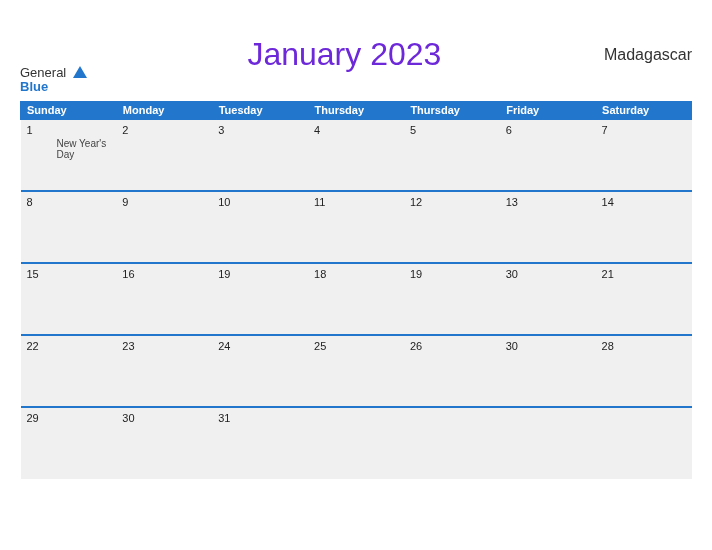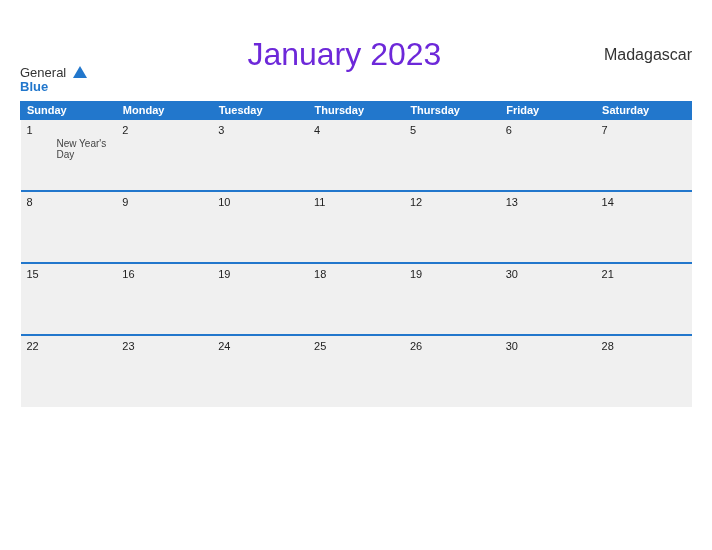--- a/index.html
+++ b/index.html
@@ -231,15 +231,30 @@
           <td>
             <span class="cell-date">26</span>
           </td>
           <td>
             <span class="cell-date">30</span>
           </td>
           <td>
             <span class="cell-date">28</span>
           </td>
         </tr>
+        <tr>
+          <td>
+            <span class="cell-date">29</span>
+          </td>
+          <td>
+            <span class="cell-date">30</span>
+          </td>
+          <td>
+            <span class="cell-date">31</span>
+          </td>
+          <td></td>
+          <td></td>
+          <td></td>
+          <td></td>
+        </tr>
       </tbody>
   </table>
 </div>
 
 </body></html>

